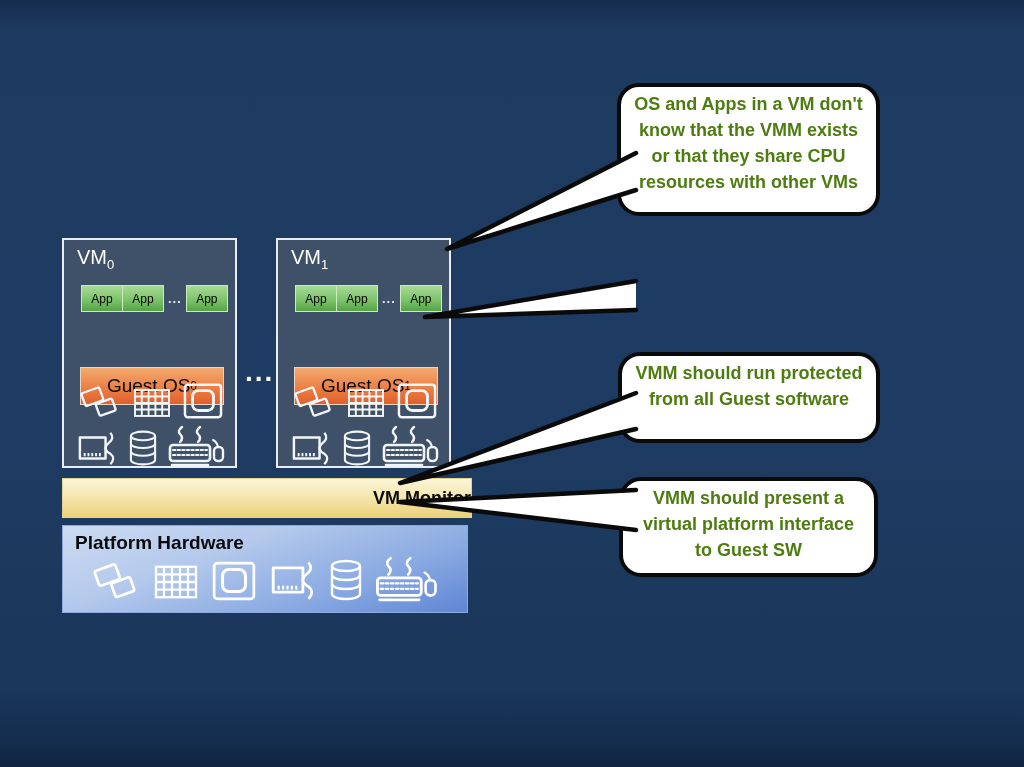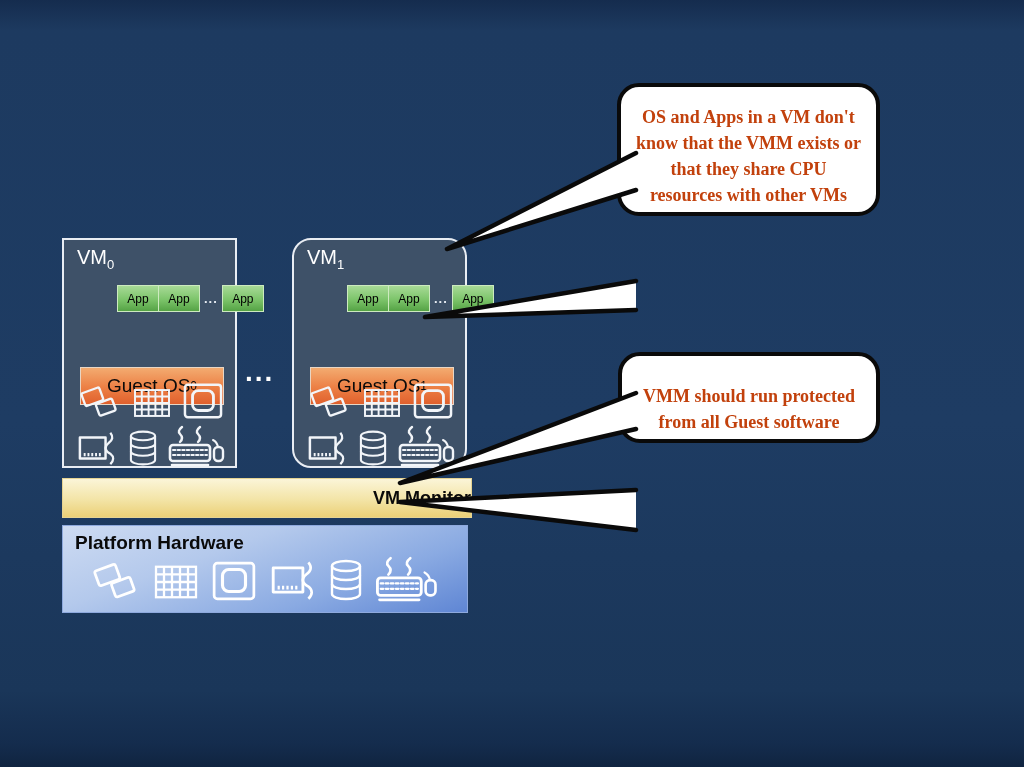--- a/index.html
+++ b/index.html
@@ -17,26 +17,26 @@
     text-shadow:2px 2px 0 #0d2038, 3px 4px 3px rgba(4,12,28,0.9);
     white-space:nowrap;
   }
 
   
   .vm-box {
     position:absolute; top:238px; width:175px; height:230px;
     background:#3e5168; border:2px solid #e9edf3;
   }
   .vm-box.vm0 { left:62px;padding-left:40px; }
-  .vm-box.vm1 { left:292px;border-radius:19px; }
+  .vm-box.vm1 { left:276px; }
 
   .vm-label { position:absolute; left:13px; top:6px; color:#ffffff; font-size:20px; }
   .vm-label sub { font-size:13px; }
 
-  .app-row { position:absolute; left:17px; top:45px; display:flex; align-items:center;margin-left:36px; }
+  .app-row { position:absolute; left:17px; top:45px; display:flex; align-items:center; }
   .app-box {
     width:42px; height:27px; display:flex; align-items:center; justify-content:center;
     background:linear-gradient(180deg,#a7da96 0%,#7cc46a 55%,#55a345 100%);
     border:1px solid #cdeabf; color:#000; font-size:12px;
   }
   .app-box + .app-box { margin-left:-1px; }
   .app-dots { color:#e8edf3; font-size:13px; font-weight:bold; margin:0 4px; letter-spacing:1px; }
 
   .guest-os {
     position:absolute; left:16px; top:99px; width:144px; height:38px;
@@ -74,23 +74,23 @@
   .platform-hw-label {
     position:absolute; left:12px; top:6px; color:#0a0a0a; font-size:19px; font-weight:bold;
   }
   .hw-icons {
     position:absolute; left:26px; top:30px; display:flex; gap:12px; align-items:flex-end; color:#ffffff;
   }
 
   
   .bubble {
     position:absolute; background:#ffffff; border:4px solid #0a0a0a; border-radius:22px;
-    display:flex; align-items:flex-end; justify-content:center; text-align:center;
-    color:#c2410c; font-size:18px; font-weight:bold; line-height:26px;
-    padding:4px 12px; z-index:3;font-family:Liberation Serif, serif;
+    display:flex; align-items:flex-start; justify-content:center; text-align:center;
+    color:#4d7c0f; font-size:18px; font-weight:bold; line-height:26px;
+    padding:4px 12px; z-index:3;
   }
   .bubble.c1 { left:617px; top:83px;  width:263px; height:133px; }
   .bubble.c2 { left:620px; top:245px; width:260px; height:80px;  }
   .bubble.c3 { left:618px; top:352px; width:262px; height:91px;  }
   .bubble.c4 { left:619px; top:477px; width:259px; height:100px; }
 
   .tails { position:absolute; left:0; top:0; z-index:4; pointer-events:none; }
   .tail  { fill:#ffffff; stroke:#0a0a0a; stroke-width:4.5; stroke-linejoin:round; stroke-linecap:round; }
 
   .icon { display:block; }
@@ -235,20 +235,23 @@
         </svg>
     </div>
   </div>
 
   <div class="bubble c1">
     <span>OS and Apps in a VM don't know that the VMM exists or that they share CPU resources with other VMs</span>
   </div>
   <div class="bubble c3">
     <span>VMM should run protected from all Guest software</span>
   </div>
+  <div class="bubble c4">
+    <span>VMM should present a virtual platform interface to Guest SW</span>
+  </div>
 
   <svg class="tails" width="1024" height="767" viewBox="0 0 1024 767">
     <path class="tail" d="M636 153 L447 249 L636 190"></path>
     <path class="tail" d="M636 281 L425 317 L636 310"></path>
     <path class="tail" d="M636 393 L400 483 L636 429"></path>
     <path class="tail" d="M636 490 L400 502 L636 530"></path>
   </svg>
 
 </div>
 

